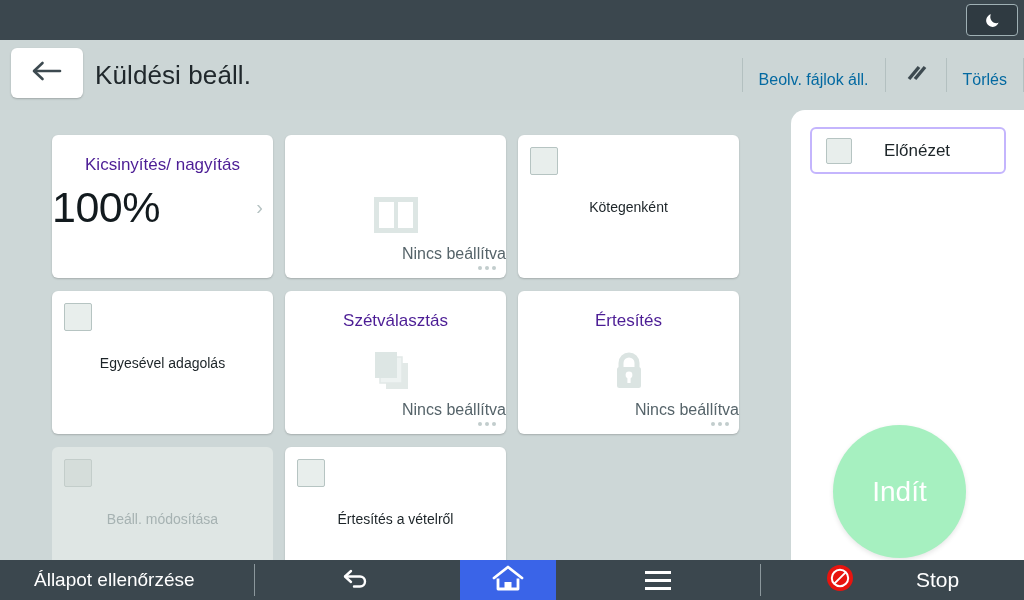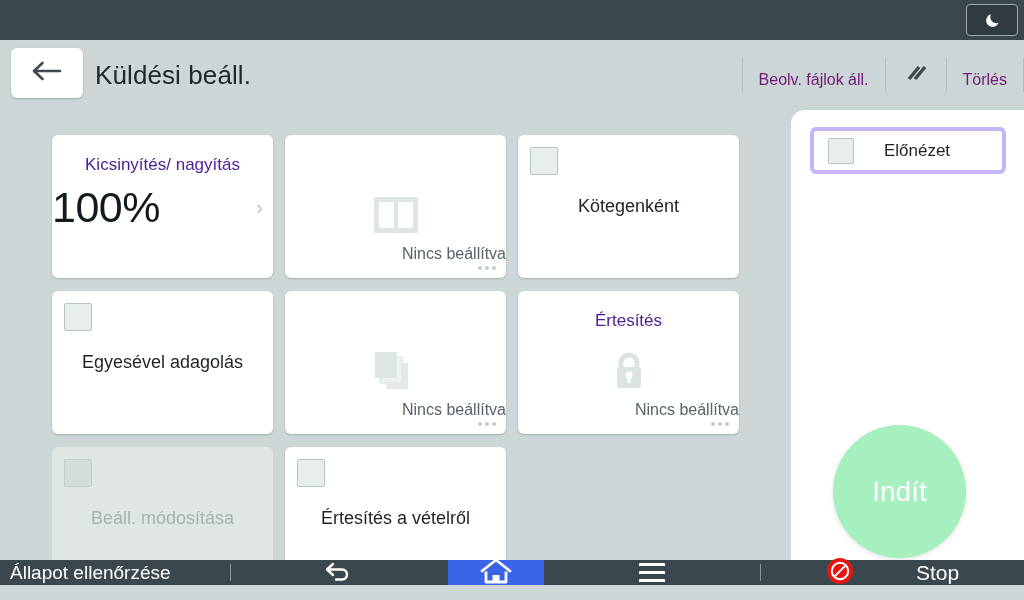--- a/index.html
+++ b/index.html
@@ -52,21 +52,21 @@
   }
   .hdr-right {
     position: absolute; right: 0; top: 0; height: 70px;
     display: flex; align-items: center;
   }
   .hdr-sep {
     width: 1px; height: 34px; background: #b3c0c0;
   }
   .hdr-item {
     height: 70px; display: flex; align-items: center; justify-content: center;
-    font-size: 16px; color: #701a75;
+    font-size: 16px; color: #0369a1;
     padding: 8px 16px;
     margin-top: 10px;
   }
   .hdr-icon-item {
     height: 70px; width: 60px;
     display: flex; align-items: center; justify-content: center;
   }
   .slash-icon { display: block; }
 
   
@@ -94,21 +94,21 @@
     box-shadow: none;
   }
   .card-title {
     position: absolute; left: 0; right: 0; top: 20px;
     text-align: center;
     font-size: 17px; color: #4c1d95;
   }
   .card-center-label {
     position: absolute; left: 0; right: 0; top: 0; bottom: 0;
     display: flex; align-items: center; justify-content: center;
-    font-size: 18px; color: #1c2428;
+    font-size: 14px; color: #1c2428;
   }
   .card-center-label.dim-text { color: #a6b2b2; }
   .card-value {
     position: absolute; left: 0; right: 0; top: 48px;
     text-align: left;
     font-size: 43px; color: #121a1e; font-weight: 400;
     letter-spacing: -0.5px;
   }
   .card-status {
     position: absolute; left: 0; right: 0; bottom: 15px;
@@ -143,21 +143,21 @@
   .rightpanel {
     position: absolute; left: 791px; top: 110px;
     width: 233px; height: 450px;
     background: #ffffff;
     border-top-left-radius: 14px;
   }
   .preview-btn {
     position: absolute; left: 19px; top: 17px;
     width: 196px; height: 47px;
     background: #ffffff;
-    border: 4px solid #c4b5fd;
+    border: 2px solid #c4b5fd;
     border-radius: 6px;
     display: flex; align-items: center;
   }
   .preview-btn .checkbox {
     position: static; margin-left: 14px;
     width: 26px; height: 26px;
   }
   .preview-label {
     flex: 1; text-align: center;
     font-size: 17px; color: #1c2428;
@@ -169,23 +169,23 @@
     border-radius: 50%;
     background: #a6f0c0;
     box-shadow: 0 2px 5px rgba(0,0,0,0.10);
     display: flex; align-items: center; justify-content: center;
     color: #ffffff; font-size: 28px;
   }
 
   
   .bottombar {
     position: absolute; left: 0; top: 560px;
-    width: 1024px; height: 25px;
+    width: 1024px; height: 40px;
     background: #3b474e;
-    display: flex; align-items: stretch;
+    display: flex; align-items: stretch; padding-left: 24px;
   }
   .bb-status {
     width: 230px;
     display: flex; align-items: center;
     padding-left: 10px;
     font-size: 19px; color: #ffffff;
   }
   .bb-sep { width: 1px; background: #8b979c; margin: 4px 0; }
   .bb-back {
     flex: 1;
@@ -288,20 +288,21 @@
       </div>
 
       <div class="row">
 
         <div class="card">
           <div class="checkbox"></div>
           <div class="card-center-label">Egyesével adagolás</div>
         </div>
 
         <div class="card">
+          <div class="card-title">Szétválasztás</div>
           <div class="card-icon">
             <svg width="46" height="42" viewBox="0 0 46 42">
               <rect x="13" y="13" width="22" height="26" fill="#e2e9e7"></rect>
               <rect x="7" y="7" width="22" height="26" fill="#eef3f2" stroke="#e2e9e7" stroke-width="1.5"></rect>
               <rect x="2" y="2" width="22" height="26" fill="#dde6e4"></rect>
             </svg>
           </div>
           <div class="card-status">Nincs beállítva</div>
           <div class="dots">
               <i></i>

